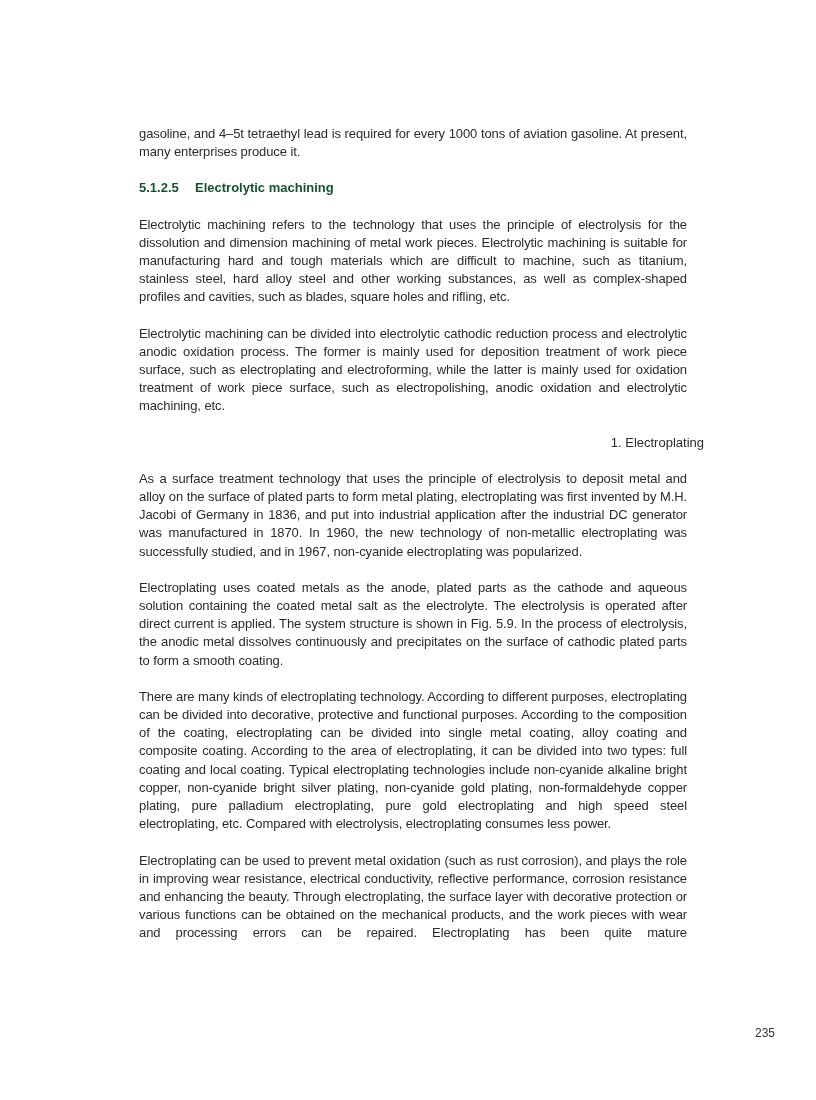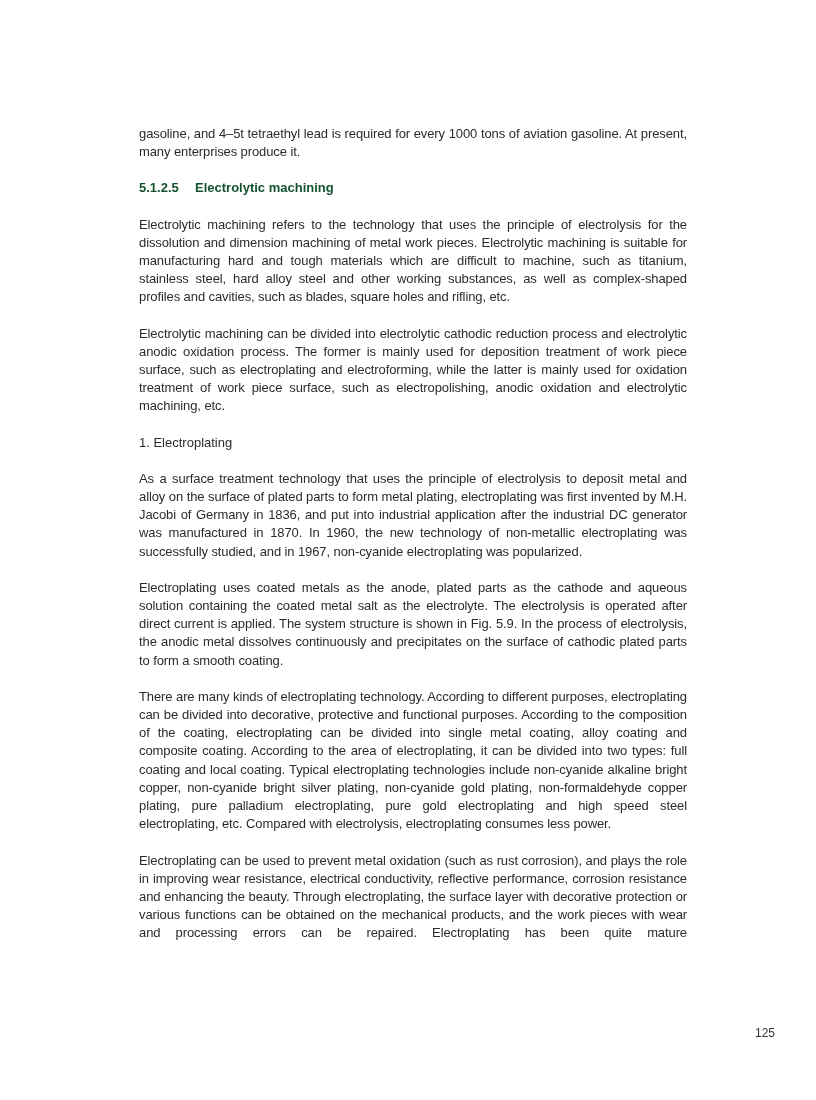--- a/index.html
+++ b/index.html
@@ -40,20 +40,21 @@
       color: #14532d;
     }
     .section-heading .num {
       display: inline-block;
       width: 56px;
     }
     .sub-heading {
       margin: 0 0 18px 0;
       font-size: 13px;
       line-height: 18.2px;
+      text-align: right;
     }
     .page-number {
       position: absolute;
       left: 745px;
       top: 1026px;
       width: 30px;
       text-align: right;
       font-size: 12px;
       color: #333333;
     }
@@ -76,13 +77,13 @@
 
   <p class="para">As a surface treatment technology that uses the principle of electrolysis to deposit metal and alloy on the surface of plated parts to form metal plating, electroplating was first invented by M.H. Jacobi of Germany in 1836, and put into industrial application after the industrial DC generator was manufactured in 1870. In 1960, the new technology of non-metallic electroplating was successfully studied, and in 1967, non-cyanide electroplating was popularized.</p>
 
   <p class="para">Electroplating uses coated metals as the anode, plated parts as the cathode and aqueous solution containing the coated metal salt as the electrolyte. The electrolysis is operated after direct current is applied. The system structure is shown in Fig. 5.9. In the process of electrolysis, the anodic metal dissolves continuously and precipitates on the surface of cathodic plated parts to form a smooth coating.</p>
 
   <p class="para">There are many kinds of electroplating technology. According to different purposes, electroplating can be divided into decorative, protective and functional purposes. According to the composition of the coating, electroplating can be divided into single metal coating, alloy coating and composite coating. According to the area of electroplating, it can be divided into two types: full coating and local coating. Typical electroplating technologies include non-cyanide alkaline bright copper, non-cyanide bright silver plating, non-cyanide gold plating, non-formaldehyde copper plating, pure palladium electroplating, pure gold electroplating and high speed steel electroplating, etc. Compared with electrolysis, electroplating consumes less power.</p>
 
   <p class="para last">Electroplating can be used to prevent metal oxidation (such as rust corrosion), and plays the role in improving wear resistance, electrical conductivity, reflective performance, corrosion resistance and enhancing the beauty. Through electroplating, the surface layer with decorative protection or various functions can be obtained on the mechanical products, and the work pieces with wear and processing errors can be repaired. Electroplating has been quite mature</p>
 </div>
 
-<div class="page-number">125</div>
+<div class="page-number">235</div>
 
 </body></html>

